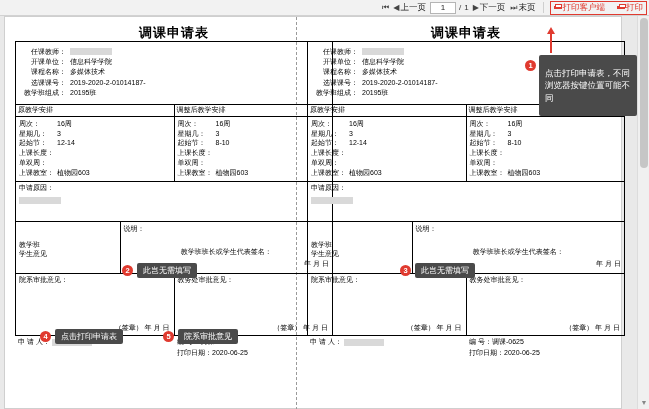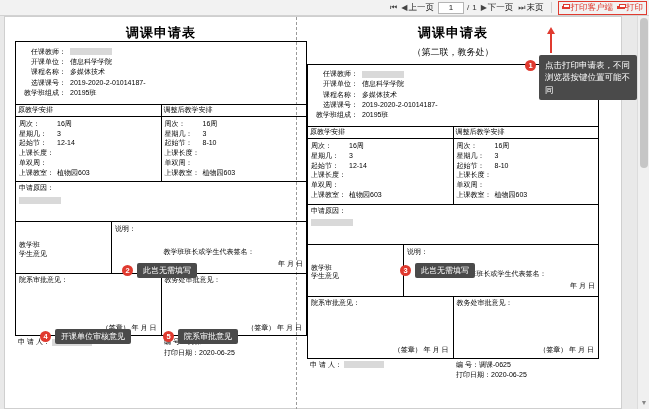--- a/index.html
+++ b/index.html
@@ -24,21 +24,21 @@
   .tb-group { display:flex; align-items:center; gap:3px; font-size:8.5px; color:#222; }
   .tb-btn { display:flex; align-items:center; gap:1px; cursor:pointer; padding:0 1px; }
   .tb-ico { font-size:8px; color:#444; line-height:1; }
   .pagebox {
     width:26px; height:12px; border:1px solid #b5b5b5; background:#fff;
     display:flex; align-items:center; justify-content:center; font-size:8px;
   }
   .pagesep { font-size:8px; color:#333; }
   .tb-sep { width:1px; height:11px; background:#cfcfcf; margin:0 3px; }
   .print-group {
-    display:flex; align-items:center; gap:4px;
+    display:flex; align-items:center; gap:12px;
     border:1px solid #e03a2f; padding:0 3px; height:14px;
   }
   .print-item { display:flex; align-items:center; gap:1px; color:#e03a2f; font-size:8.5px; cursor:pointer; }
   .printer-ico {
     display:inline-block; width:8px; height:7px; position:relative;
   }
   .printer-ico:before {
     content:""; position:absolute; left:0; top:2px; width:8px; height:3px;
     background:#e03a2f;
   }
@@ -62,21 +62,21 @@
   }
   .sb-arrow-bot { bottom:2px; }
 
   .dashed-split {
     position:absolute; left:291px; top:0; width:0; height:393px;
     border-left:1px dashed #9a9a9a;
   }
 
   
   .form {
-    position:absolute; top:6px; width:292px; height:382px;
+    position:absolute; top:6px; width:318px; height:382px;
     font-size:7.5px; line-height:1.25;
   }
   .form.left { left:10px; }
   .form.right { left:302px; }
 
   .f-title { text-align:center; font-size:13px; font-weight:bold; letter-spacing:1px; margin-top:2px; }
   .f-sub { text-align:center; font-size:9px; margin-top:6px; margin-bottom:5px; }
 
   table.grid { width:100%; border-collapse:collapse; table-layout:fixed; }
   table.grid td { border:1px solid #000; padding:1px 2px; vertical-align:top; font-size:7px; }
@@ -97,21 +97,21 @@
     position:absolute; background:#4a4a4a; color:#fff; font-size:8px;
     padding:2px 6px; border-radius:2px; white-space:nowrap;
   }
   .numdot {
     position:absolute; width:11px; height:11px; border-radius:50%;
     background:#e03a2f; color:#fff; font-size:7.5px; line-height:11px;
     text-align:center; font-weight:bold;
   }
   .tip-box {
     position:absolute; background:#4a4a4a; color:#fff; font-size:8.5px;
-    padding:4px 6px; line-height:1.45; width:98px; border-radius:2px;
+    padding:12px 6px; line-height:1.45; width:98px; border-radius:2px;
   }
   .arrow-up {
     position:absolute; width:0; height:0;
     border-left:4px solid transparent; border-right:4px solid transparent;
     border-bottom:7px solid #e03a2f;
   }
   .arrow-stem {
     position:absolute; width:2px; background:#e03a2f;
   }
 </style>
@@ -310,21 +310,20 @@
             <div><span>编       号：</span><span>调课-0625</span></div>
             <div style="margin-top:2px"><span>打印日期：</span><span>2020-06-25</span></div>
           </td>
         </tr>
       </tbody>
         </table>
     </div>
 
     <div class="form right">
       <div class="f-title">调课申请表</div>
-      <div class="f-sub">（第二联，教务处）</div>
 
       <table class="grid">
         <tbody>
             <tr>
           <td style="padding:4px 4px 5px 4px;">
             <div class="info-row">
               <span class="info-lbl">任课教师：</span>
               <span class="info-val"><span class="redact" style="width:42px"></span></span>
             </div>
             <div class="info-row">
@@ -476,18 +475,18 @@
   <div class="numdot" style="left:525px; top:60px;">1</div>
   <div class="tip-box" style="left:539px; top:55px;">点击打印申请表，不同浏览器按键位置可能不同</div>
 
   <div class="numdot" style="left:122px; top:265px;">2</div>
   <div class="callout" style="left:137px; top:263px;">此岂无需填写</div>
 
   <div class="numdot" style="left:400px; top:265px;">3</div>
   <div class="callout" style="left:415px; top:263px;">此岂无需填写</div>
 
   <div class="numdot" style="left:40px; top:331px;">4</div>
-  <div class="callout" style="left:55px; top:329px;">开课单位审核意见</div>
+  <div class="callout" style="left:55px; top:329px;">点击打印申请表</div>
 
   <div class="numdot" style="left:163px; top:331px;">5</div>
   <div class="callout" style="left:178px; top:329px;">院系审批意见</div>
 
 </div>
 
 </body></html>

